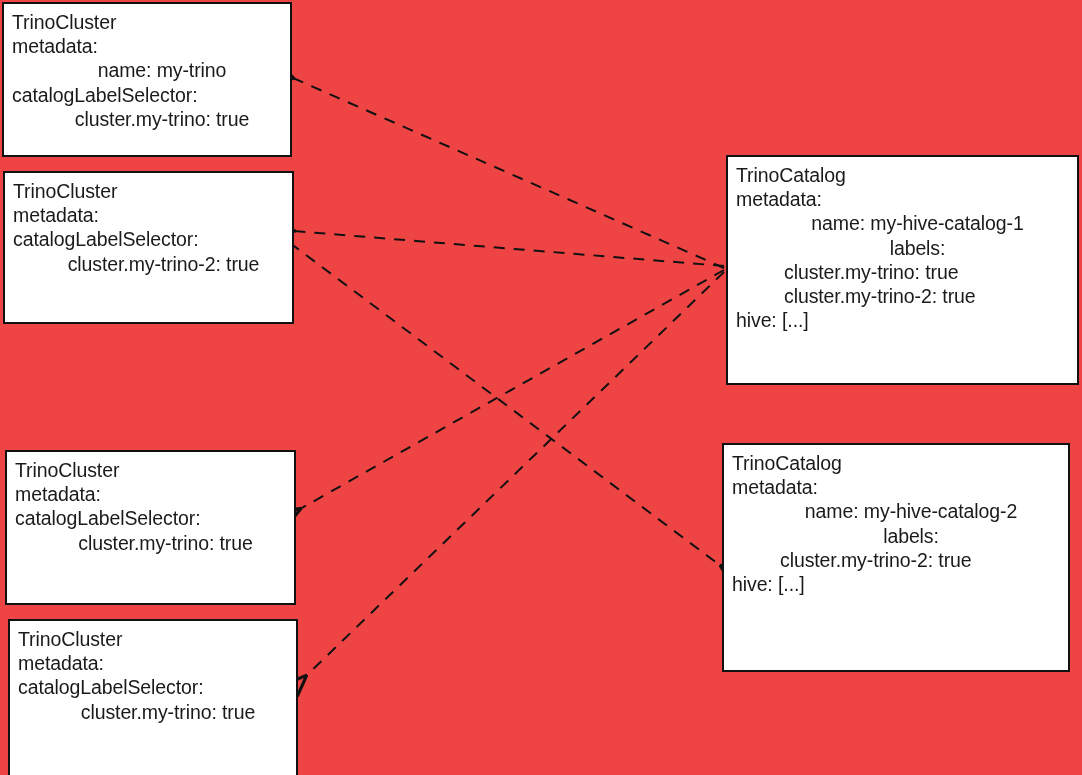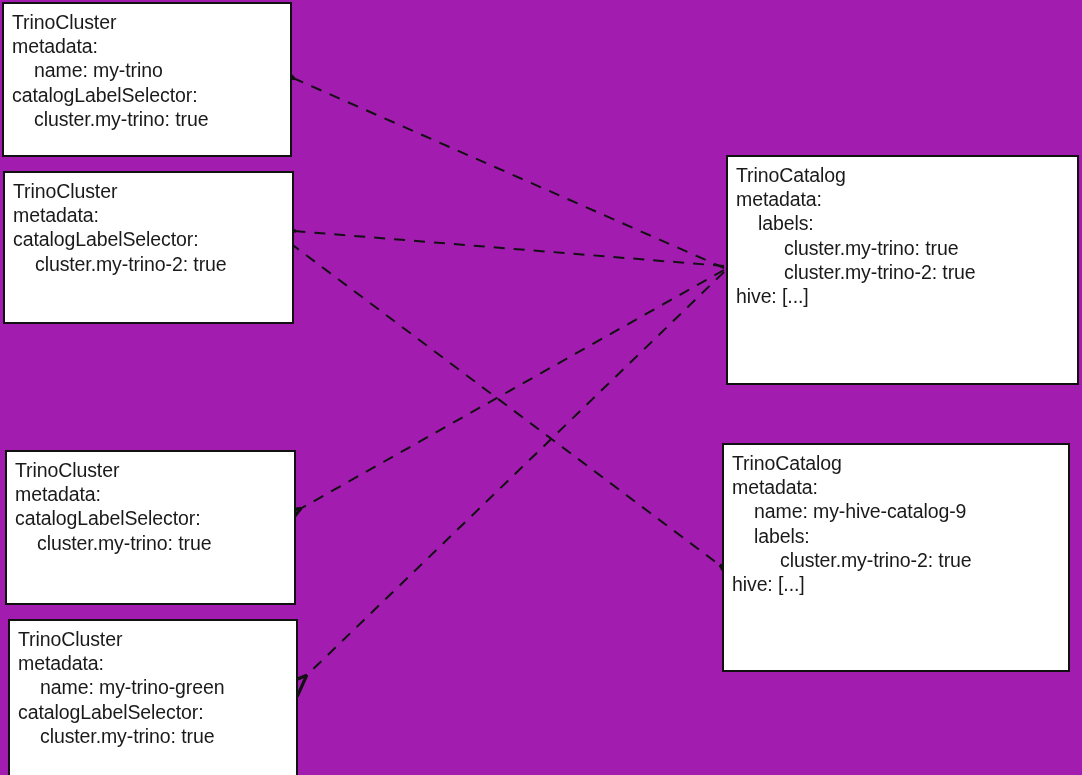--- a/index.html
+++ b/index.html
@@ -4,21 +4,21 @@
 <style>
   html, body {
     margin: 0;
     padding: 0;
     background: #ffffff;
   }
   #canvas {
     position: relative;
     width: 1082px;
     height: 775px;
-    background: #a21caf;
+    background: #ef4444;
     overflow: hidden;
     font-family: "Liberation Sans", sans-serif;
   }
   svg.edges {
     position: absolute;
     left: 0;
     top: 0;
     width: 1082px;
     height: 775px;
     pointer-events: none;
@@ -33,21 +33,21 @@
   .node .lines {
     padding: 6px 0 0 8px;
   }
   .node .line {
     font-size: 19.5px;
     line-height: 24.2px;
     color: #1a1a1a;
     white-space: pre;
     letter-spacing: -0.1px;
   }
-  .indent1 { padding-left: 22px; }
+  .indent1 { padding-left: 22px; text-align: center; }
   .indent2 { padding-left: 48px; }
 </style>
 </head>
 <body>
 
 <div id="canvas">
 
   <svg class="edges" viewBox="0 0 1082 775">
     <defs>
       <marker id="ah" markerWidth="18" markerHeight="18" refX="1" refY="5" orient="auto" markerUnits="strokeWidth">
@@ -91,41 +91,41 @@
       <div class="line">metadata:</div>
       <div class="line">catalogLabelSelector:</div>
       <div class="line indent1">cluster.my-trino: true</div>
     </div>
   </div>
 
   <div class="node" style="left:8px; top:619px; width:290px; height:160px;">
     <div class="lines">
       <div class="line">TrinoCluster</div>
       <div class="line">metadata:</div>
-      <div class="line indent1">name: my-trino-green</div>
       <div class="line">catalogLabelSelector:</div>
       <div class="line indent1">cluster.my-trino: true</div>
     </div>
   </div>
 
   <div class="node" style="left:726px; top:155px; width:353px; height:230px;">
     <div class="lines">
       <div class="line">TrinoCatalog</div>
       <div class="line">metadata:</div>
+      <div class="line indent1">name: my-hive-catalog-1</div>
       <div class="line indent1">labels:</div>
       <div class="line indent2">cluster.my-trino: true</div>
       <div class="line indent2">cluster.my-trino-2: true</div>
       <div class="line">hive: [...]</div>
     </div>
   </div>
 
   <div class="node" style="left:722px; top:443px; width:348px; height:229px;">
     <div class="lines">
       <div class="line">TrinoCatalog</div>
       <div class="line">metadata:</div>
-      <div class="line indent1">name: my-hive-catalog-9</div>
+      <div class="line indent1">name: my-hive-catalog-2</div>
       <div class="line indent1">labels:</div>
       <div class="line indent2">cluster.my-trino-2: true</div>
       <div class="line">hive: [...]</div>
     </div>
   </div>
 
 </div>
 
 </body></html>

